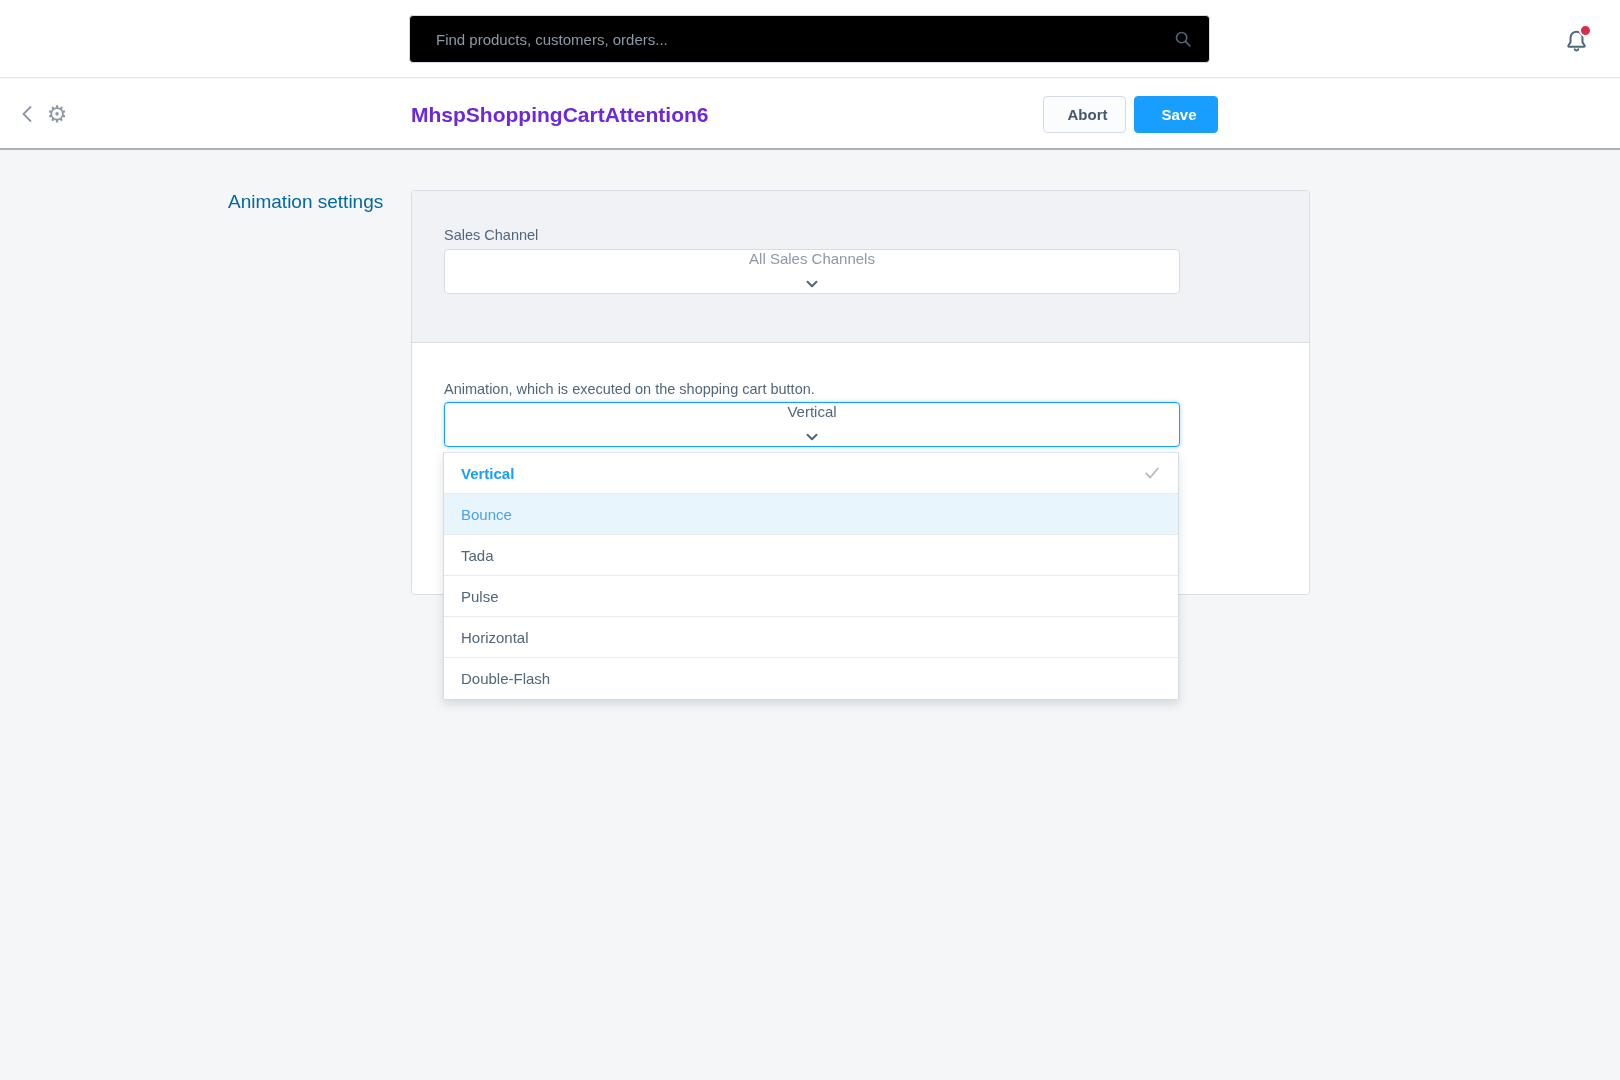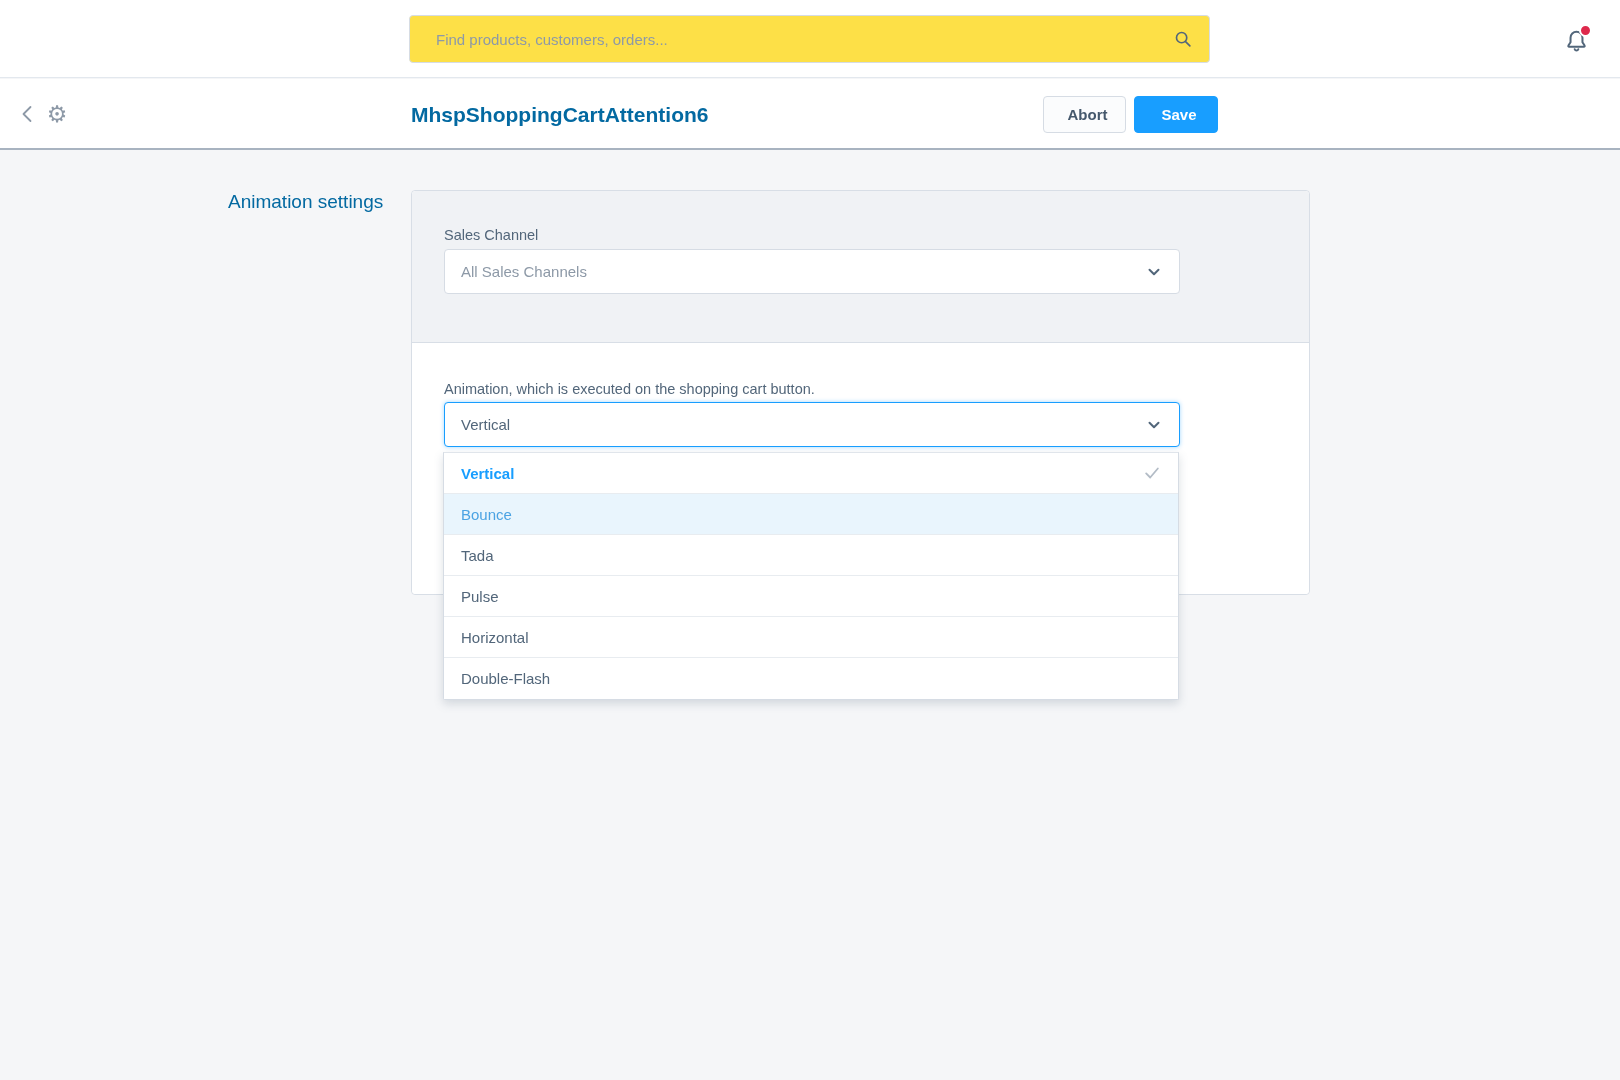--- a/index.html
+++ b/index.html
@@ -18,21 +18,21 @@
     background: #ffffff; border-bottom: 1px solid #e3e8ee;
   }
   .search-wrap {
     position: absolute; left: 409px; top: 15px; width: 801px; height: 48px;
   }
   .search-wrap input {
     width: 100%; height: 100%;
     border: 1px solid #d6dce4; border-radius: 4px;
     padding: 0 56px 0 26px;
     font-family: "Liberation Sans", sans-serif;
-    font-size: 15px; color: #52667a; outline: none; background: #fde047;
+    font-size: 15px; color: #52667a; outline: none; background: #000000;
   }
   .search-wrap input::placeholder { color: #8d99a7; opacity: 1; }
   .search-icon {
     position: absolute; right: 16px; top: 50%; transform: translateY(-50%);
     width: 22px; height: 22px; cursor: pointer;
   }
   .bell-wrap {
     position: absolute; left: 1563px; top: 27px; width: 30px; height: 28px; cursor: pointer;
   }
   .bell-dot {
@@ -46,21 +46,21 @@
     background: #ffffff; border-bottom: 2px solid #a8b3c0;
   }
   .back-btn { position: absolute; left: 16px; top: 23px; width: 24px; height: 24px; cursor: pointer; }
   .gear-btn {
     position: absolute; left: 44px; top: 21px; width: 26px; height: 28px;
     cursor: pointer; color: #8d99a7;
     font-family: "DejaVu Sans", sans-serif; font-size: 23px; line-height: 28px; text-align: center;
   }
   .page-title {
     position: absolute; left: 411px; top: 0; height: 54px; line-height: 71px;
-    font-size: 21px; font-weight: 700; color: #0369a1;
+    font-size: 21px; font-weight: 700; color: #6d28d9;
   }
   .btn {
     position: absolute; top: 17px; height: 37px;
     border-radius: 4px; font-family: "Liberation Sans", sans-serif;
     font-size: 15px; font-weight: 700; cursor: pointer; padding-left: 6px;
   }
   .btn-abort {
     left: 1043px; width: 83px;
     background: #fbfcfd; border: 1px solid #d6dce4; color: #45586c;
   }
@@ -83,21 +83,21 @@
   }
   .field-label { position: absolute; left: 32px; font-size: 14.5px; color: #52667a; }
   .card-gray .field-label { top: 36px; }
   .card-white { position: relative; height: 251px; border-radius: 0 0 4px 4px; background: #fff; }
   .card-white .field-label { top: 38px; }
 
   .select-box {
     position: absolute; left: 32px; width: 736px; height: 45px;
     background: #ffffff; border: 1px solid #d6dce4; border-radius: 4px;
     display: flex; align-items: center; justify-content: space-between;
-    padding: 0 16px; font-size: 15px; cursor: pointer;
+    padding: 0 16px; font-size: 15px; cursor: pointer; flex-direction: column;
   }
   .card-gray .select-box { top: 58px; }
   .card-white .select-box { top: 59px; }
   .select-box .muted { color: #8d99a7; }
   .select-box .value { color: #52667a; }
   .select-box.focused {
     border-color: #189eff;
     box-shadow: 0 0 4px rgba(24, 158, 255, 0.4);
   }
 

